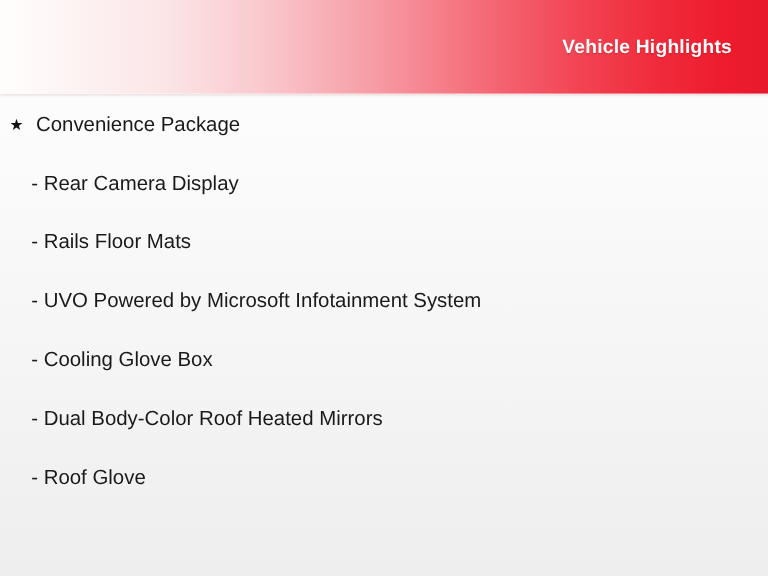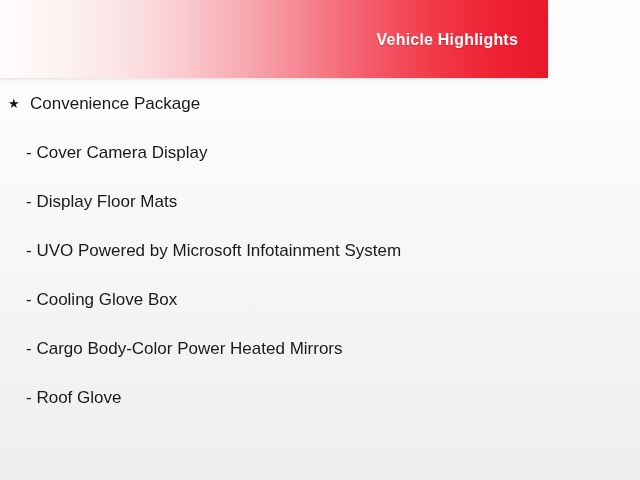--- a/index.html
+++ b/index.html
@@ -20,21 +20,21 @@
     height: 480px;
     background: linear-gradient(to bottom, #fefefe 0%, #fbfbfb 28%, #f5f5f5 62%, #eeeeee 100%);
     overflow: hidden;
   }
 
   
   #header-banner {
     position: absolute;
     left: 0;
     top: 0;
-    width: 548px;
+    width: 640px;
     height: 78px;
     background: linear-gradient(to right,
         #fffefd 0%,
         #fdf3f3 10%,
         #fbe4e6 22%,
         #f9c9ce 34%,
         #f7a5ad 46%,
         #f5838e 56%,
         #f4606e 66%,
         #f24251 76%,
@@ -103,21 +103,21 @@
 <body>
 
 <div id="slide">
 
   <div id="header-banner">
     <div id="header-title">Vehicle Highlights</div>
   </div>
 
   <div id="feature-list">
       <div class="feature-row level-top"><span class="bullet-star">★</span><span class="feature-label">Convenience Package</span></div>
-      <div class="feature-row level-sub"><span class="bullet-dash">-</span> <span class="feature-label">Cover Camera Display</span></div>
-      <div class="feature-row level-sub"><span class="bullet-dash">-</span> <span class="feature-label">Display Floor Mats</span></div>
+      <div class="feature-row level-sub"><span class="bullet-dash">-</span> <span class="feature-label">Rear Camera Display</span></div>
+      <div class="feature-row level-sub"><span class="bullet-dash">-</span> <span class="feature-label">Rails Floor Mats</span></div>
       <div class="feature-row level-sub"><span class="bullet-dash">-</span> <span class="feature-label">UVO Powered by Microsoft Infotainment System</span></div>
       <div class="feature-row level-sub"><span class="bullet-dash">-</span> <span class="feature-label">Cooling Glove Box</span></div>
-      <div class="feature-row level-sub"><span class="bullet-dash">-</span> <span class="feature-label">Cargo Body-Color Power Heated Mirrors</span></div>
+      <div class="feature-row level-sub"><span class="bullet-dash">-</span> <span class="feature-label">Dual Body-Color Roof Heated Mirrors</span></div>
       <div class="feature-row level-sub"><span class="bullet-dash">-</span> <span class="feature-label">Roof Glove</span></div>
     </div>
 
 </div>
 
 </body></html>

